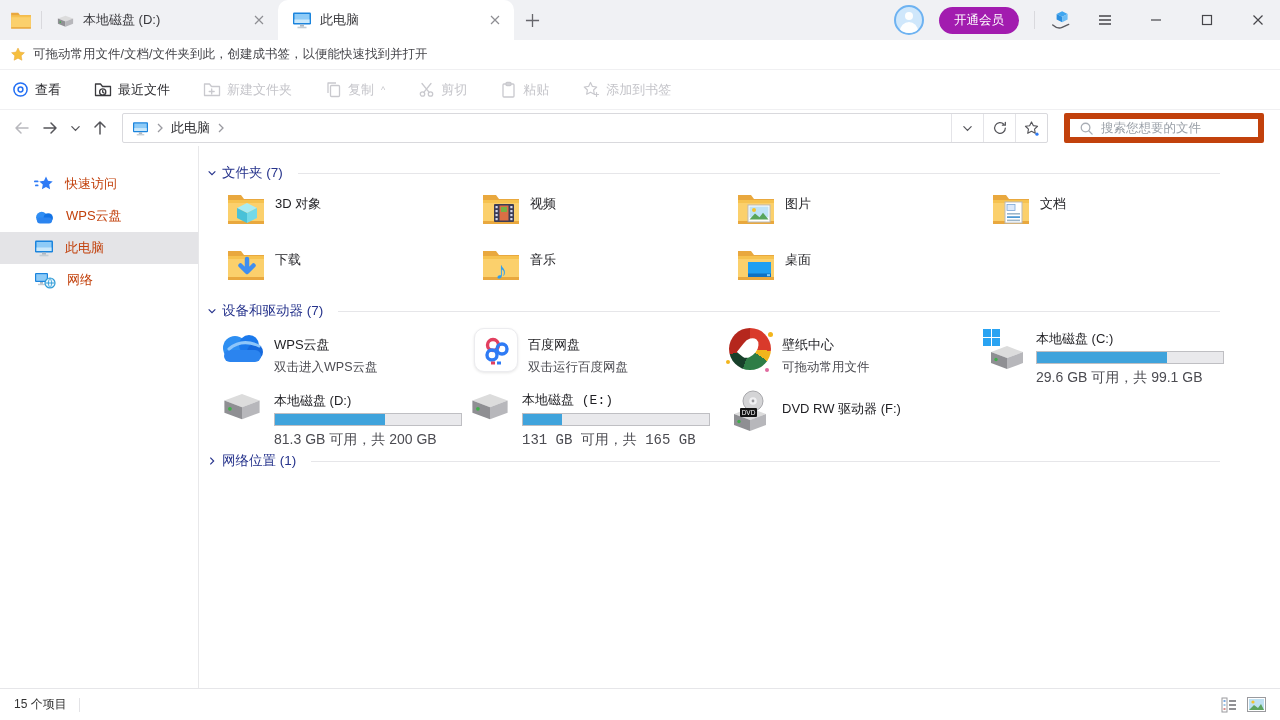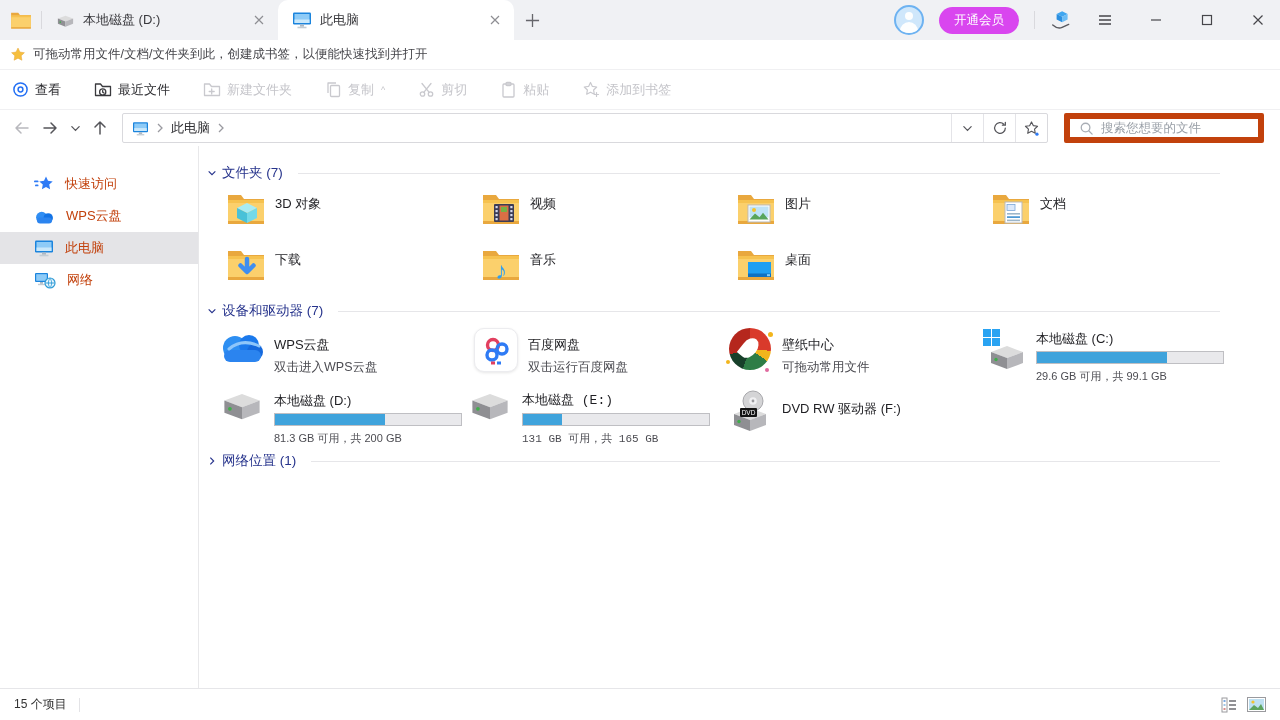--- a/index.html
+++ b/index.html
@@ -14,21 +14,21 @@
 .tab-strip{display:flex;height:40px;align-items:center}
 .tab{width:236px;height:40px;display:flex;align-items:center;gap:8px;padding:0 10px 0 14px;color:#3a3a3e;cursor:default}
 .tab.active{background:#fff;border-radius:10px 10px 0 0}
 .tab .tab-label{white-space:nowrap;overflow:hidden}
 .tab .close{margin-left:auto;display:flex;align-items:center;justify-content:center;width:18px;height:18px;border-radius:3px}
 .newtab{width:36px;height:40px;display:flex;align-items:center;justify-content:center;color:#66666b}
 .tb-right{margin-left:auto;display:flex;align-items:center;gap:15px;padding-right:4px}
 .avatar{width:30px;height:30px;border-radius:50%;border:2px solid #6db2f1;background:#cfe7fb;position:relative;overflow:hidden}
 .avatar .head{position:absolute;left:9px;top:5px;width:8px;height:8px;border-radius:50%;background:#fdfefe}
 .avatar .body{position:absolute;left:4px;top:15px;width:18px;height:12px;border-radius:9px 9px 0 0;background:#fdfefe}
-.member-btn{background:#d946ef;color:#fff;font-size:12.5px;padding:5px 15px;border-radius:14px;border:none;font-family:inherit}
+.member-btn{background:#a21caf;color:#fff;font-size:12.5px;padding:5px 15px;border-radius:14px;border:none;font-family:inherit}
 .win-btn{width:36px;height:40px;display:flex;align-items:center;justify-content:center;color:#46464a}
 
 
 .bookmark-bar{position:absolute;top:40px;left:0;right:0;height:30px;background:#fff;border-bottom:1px solid #f0f0f2;
   display:flex;align-items:center;gap:7px;padding-left:10px;font-size:12.5px;color:#45454a}
 
 
 .toolbar{position:absolute;top:70px;left:0;right:0;height:40px;background:#fff;border-bottom:1px solid #f0f0f2;
   display:flex;align-items:center;gap:33px;padding-left:12px}
 .tool{display:flex;align-items:center;gap:6px;background:none;border:none;font:inherit;cursor:default}
@@ -58,21 +58,21 @@
 .sec-header{position:absolute;left:8px;right:60px;display:flex;align-items:center;gap:5px;font-size:13.5px;color:#26338c}
 .sec-header .line{flex:1;height:1px;background:#e6e6e9;margin-left:10px}
 .folder-item{position:absolute;width:250px;height:52px;display:flex;gap:9px;color:#1f1f23}
 .folder-item .lbl{margin-top:5px}
 .device-item{position:absolute;width:252px;display:flex;gap:9px;color:#1f1f23}
 .device-item .icon-wrap{width:46px;display:flex;justify-content:center;flex:none}
 .device-item .ttl{line-height:16px;white-space:nowrap}
 .device-item .sub{font-size:12.5px;color:#4c4c52;margin-top:6px}
 .cap-bar{width:188px;height:13px;border:1px solid #bfbfc3;background:#e9e9ec;margin-top:4px}
 .cap-fill{height:100%;background:#3fa3dc}
-.cap-text{font-size:11px;color:#4c4c52;margin-top:5px}
+.cap-text{font-size:14px;color:#4c4c52;margin-top:5px}
 .baidu{width:44px;height:44px;background:#fff;border:1px solid #ececef;border-radius:10px;box-shadow:0 1px 3px rgba(0,0,0,.10);display:flex;align-items:center;justify-content:center}
 .wall{width:42px;height:42px;border-radius:50%;position:relative;
   background:conic-gradient(#d93a2b 0 95deg,#f2b51c 95deg 125deg,#2e7d46 125deg 200deg,#17402a 200deg 255deg,#b5271d 255deg 360deg)}
 .wall .petal{position:absolute;left:13px;top:9px;width:15px;height:22px;background:#fff;border-radius:50% 50% 50% 0;transform:rotate(38deg)}
 .wall .dot{position:absolute;border-radius:50%}
 
 
 .statusbar{position:absolute;bottom:0;left:0;right:0;height:32px;border-top:1px solid #e6e6e9;background:#fff;
   display:flex;align-items:center;padding:0 14px;font-size:12px;color:#333}
 .status-divider{width:1px;height:14px;background:#e3e3e6;margin-left:12px}

